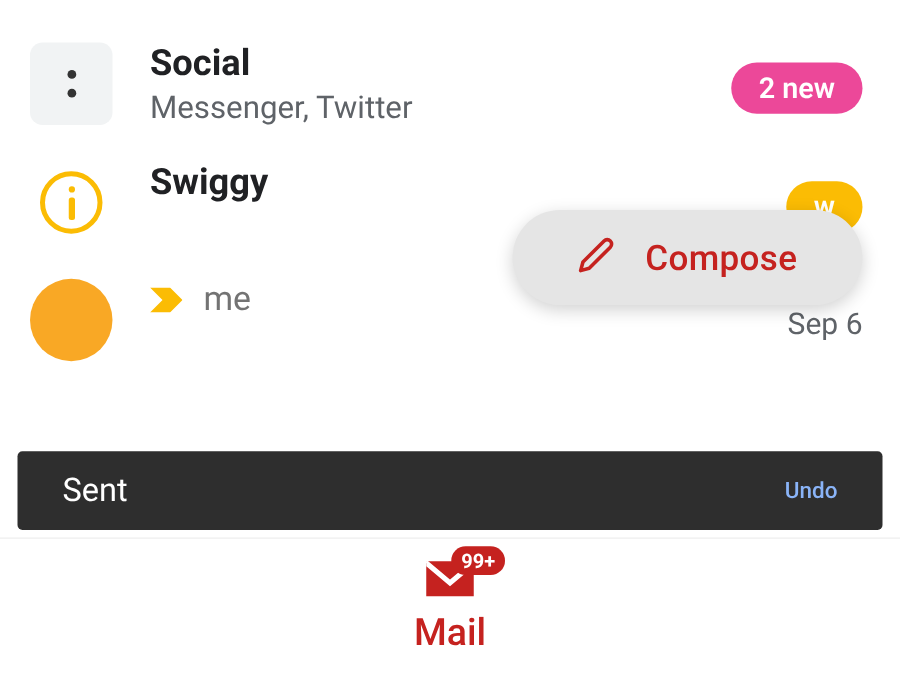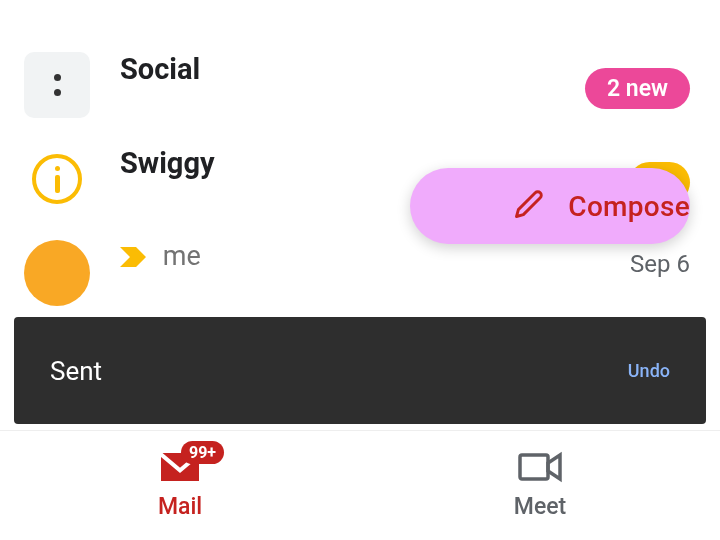--- a/index.html
+++ b/index.html
@@ -4,21 +4,21 @@
   <style>
     * { margin: 0; padding: 0; box-sizing: border-box; }
     body {
       width: 720px;
       height: 540px;
       background: #ffffff;
       font-family: -apple-system, BlinkMacSystemFont, "Segoe UI", Roboto, Arial, sans-serif;
       position: relative;
       overflow: hidden;
     }
-    .list { padding-top: 38px; }
+    .list { padding-top: 20px; }
     .row {
       display: flex;
       align-items: flex-start;
       padding: 14px 24px 14px 24px;
       position: relative;
     }
     .avatar {
       width: 66px;
       height: 66px;
       border-radius: 10px;
@@ -80,52 +80,52 @@
       font-size: 27px;
     }
     .chevron {
       display: inline-block;
       vertical-align: middle;
       margin-right: 10px;
     }
     .date {
       position: absolute;
       right: 30px;
-      top: 24px;
+      top: 36px;
       color: #5f6368;
       font-size: 24px;
     }
     .compose {
       position: absolute;
       right: 30px;
       top: 168px;
       width: 280px;
       height: 76px;
-      background: #f0abfc;
+      background: #e5e5e5;
       border-radius: 999px;
       box-shadow: 0 4px 14px rgba(0,0,0,0.18);
       display: flex;
       align-items: center;
-      justify-content: flex-end;
+      justify-content: center;
       gap: 24px;
     }
     .compose-label {
       color: #c5221f;
       font-size: 28px;
       font-weight: 500;
       letter-spacing: 0.3px;
     }
     .snackbar {
       position: absolute;
       left: 14px;
       right: 14px;
       bottom: 116px;
       background: #2e2e2e;
       color: #fff;
-      height: 107px;
+      height: 63px;
       display: flex;
       align-items: center;
       justify-content: space-between;
       padding: 12px 36px;
       border-radius: 4px;
     }
     .snackbar-text { font-size: 26px; }
     .snackbar-action {
       color: #8ab4f8;
       font-size: 18px;
@@ -144,21 +144,21 @@
     .nav-item {
       flex: 1;
       display: flex;
       flex-direction: column;
       align-items: center;
       justify-content: center;
       gap: 6px;
       position: relative;
     }
     .nav-label {
-      font-size: 23px;
+      font-size: 30px;
       font-weight: 500;
     }
     .nav-item.active .nav-label { color: #c5221f; }
     .nav-item.inactive .nav-label { color: #5f6368; }
     .nav-icon { position: relative; }
     .count-badge {
       position: absolute;
       top: -10px;
       left: 22px;
       background: #c5221f;
@@ -203,20 +203,21 @@
 
   <div class="row">
     <div class="avatar">
       <div class="dots">
         <div class="dot"></div>
         <div class="dot"></div>
       </div>
     </div>
     <div class="content">
       <div class="title">Social</div>
+      <div class="subtitle">Messenger, Twitter</div>
     </div>
     <div class="badge">2 new</div>
   </div>
 
   <div class="row">
     <div class="avatar updates">
       <div class="info-circle">
         <div class="info-body">
           <div class="info-i"></div>
           <div class="info-line"></div>
@@ -264,22 +265,13 @@
     <div class="nav-icon">
       <svg width="42" height="32" viewBox="0 0 42 32">
         <path d="M2 2 L40 2 L40 30 L2 30 Z" fill="#c5221f"></path>
         <path d="M2 2 L21 18 L40 2" fill="none" stroke="#fff" stroke-width="2"></path>
         <path d="M2 2 L21 18 L40 2 L40 6 L21 22 L2 6 Z" fill="#fff"></path>
       </svg>
       <span class="count-badge">99+</span>
     </div>
     <div class="nav-label">Mail</div>
   </div>
-  <div class="nav-item inactive">
-    <div class="nav-icon">
-      <svg width="44" height="32" viewBox="0 0 44 32" fill="none" stroke="#5f6368" stroke-width="3.5">
-        <rect x="2" y="4" width="28" height="24" rx="2"></rect>
-        <path d="M30 12 L42 4 L42 28 L30 20 Z"></path>
-      </svg>
-    </div>
-    <div class="nav-label">Meet</div>
-  </div>
 </div>
 
 </body></html>

